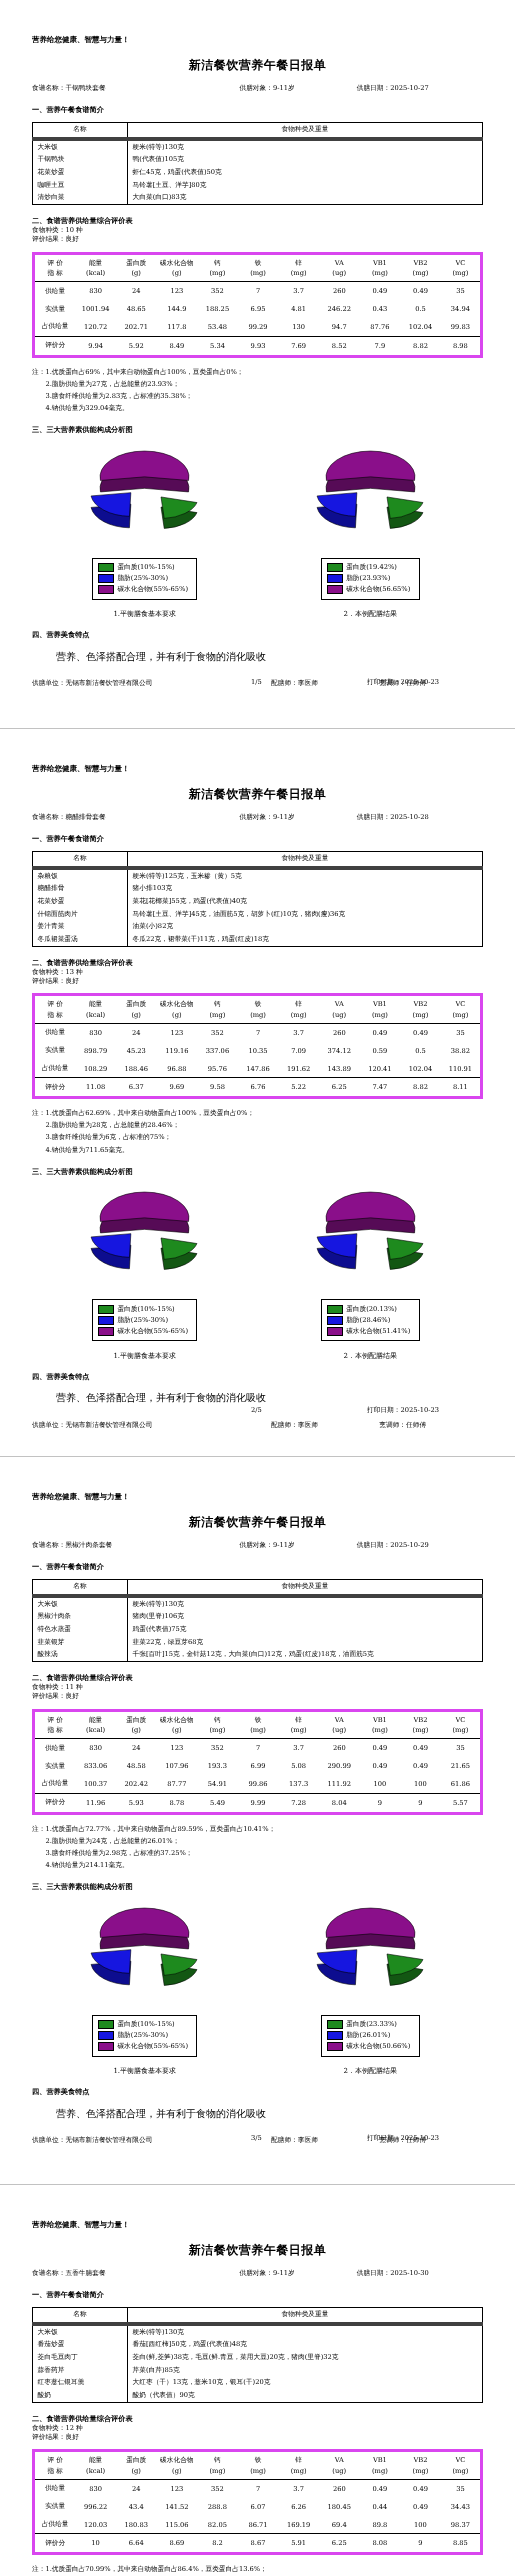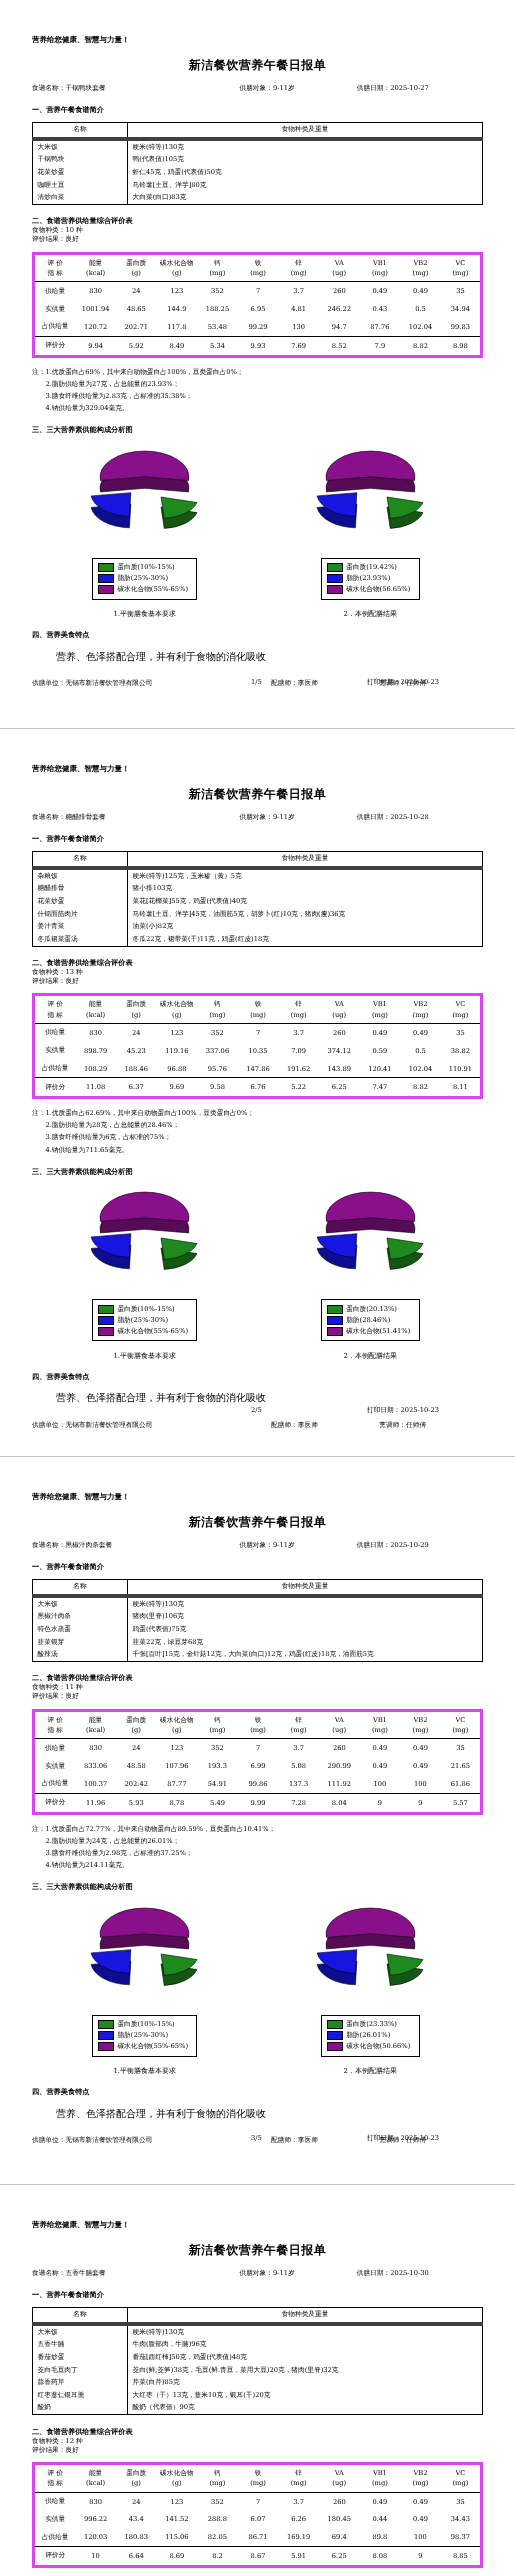--- a/index.html
+++ b/index.html
@@ -884,24 +884,20 @@
         <th>名称</th>
         <th>食物种类及重量</th>
       </tr>
     </thead>
     <tbody>
           <tr>
             <td>大米饭</td>
             <td>粳米(特等)130克</td>
           </tr>
           <tr>
-            <td>五香牛腩</td>
-            <td>牛肉(腹部肉，牛腩)96克</td>
-          </tr>
-          <tr>
             <td>番茄炒蛋</td>
             <td>番茄[西红柿]50克，鸡蛋(代表值)48克</td>
           </tr>
           <tr>
             <td>茭白毛豆肉丁</td>
             <td>茭白(鲜,茭笋)38克，毛豆(鲜.青豆，菜用大豆)20克，猪肉(里脊)32克</td>
           </tr>
           <tr>
             <td>蒜香药芹</td>
             <td>芹菜(白芹)85克</td>

